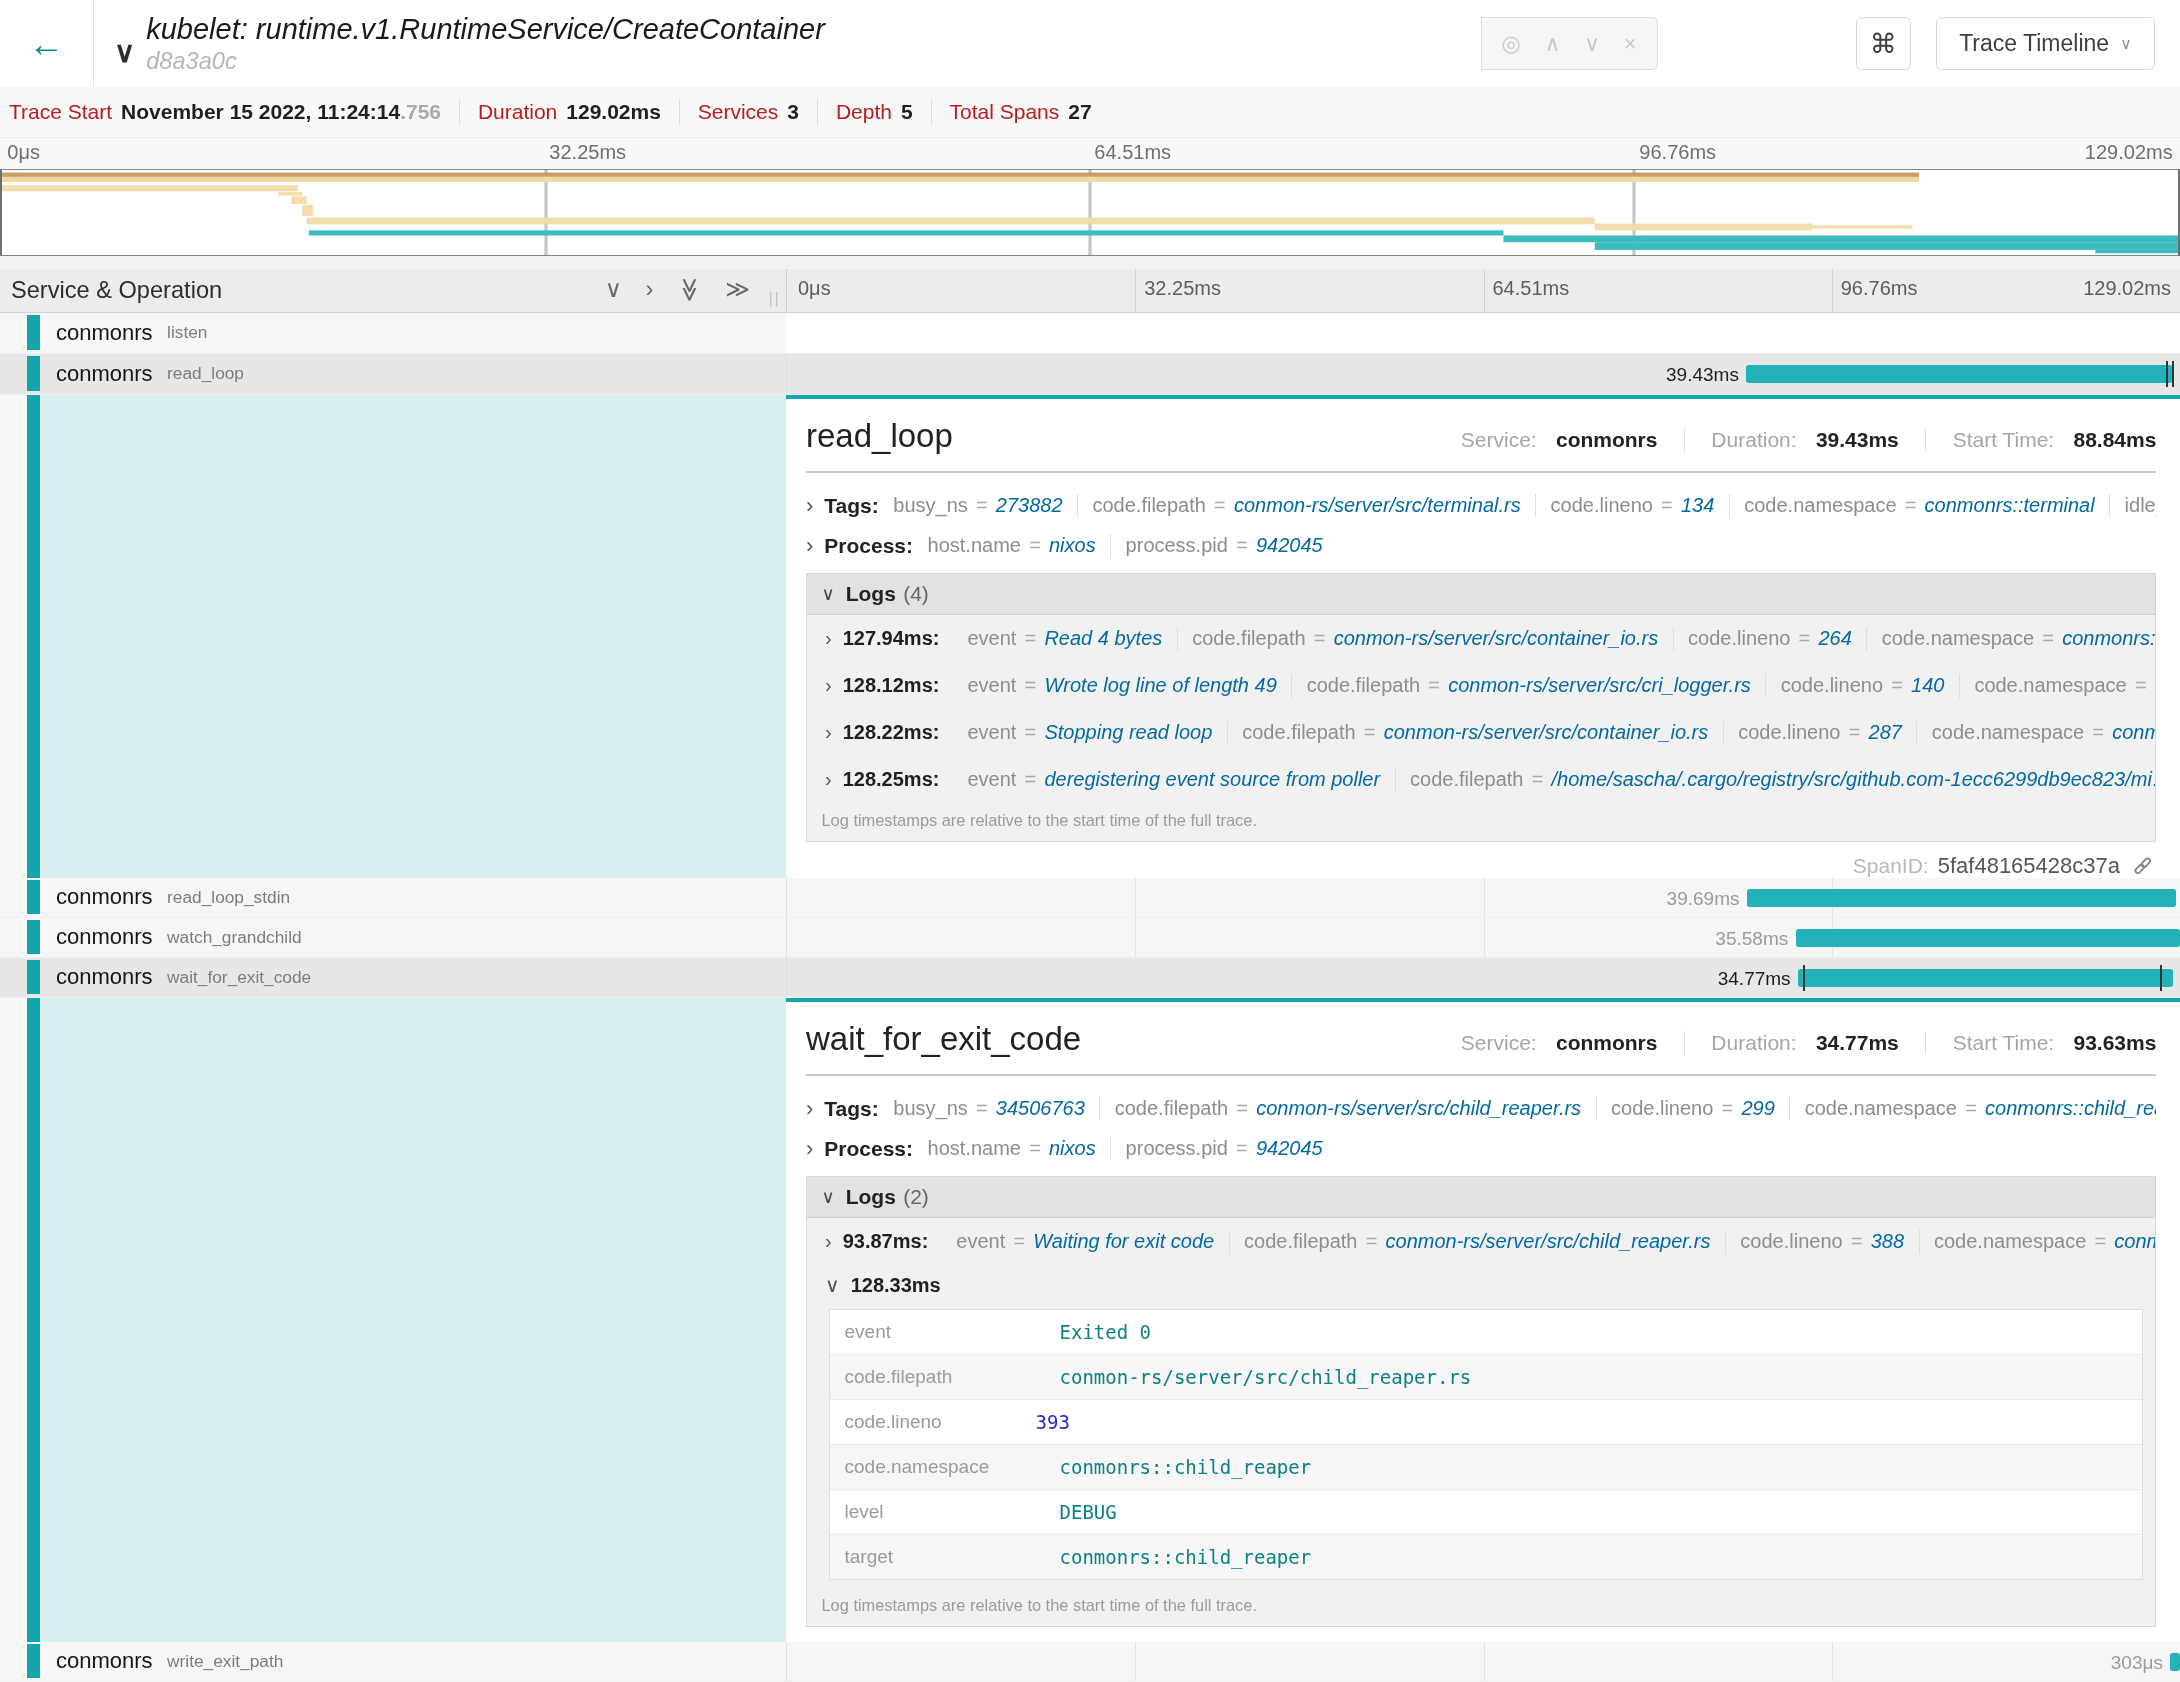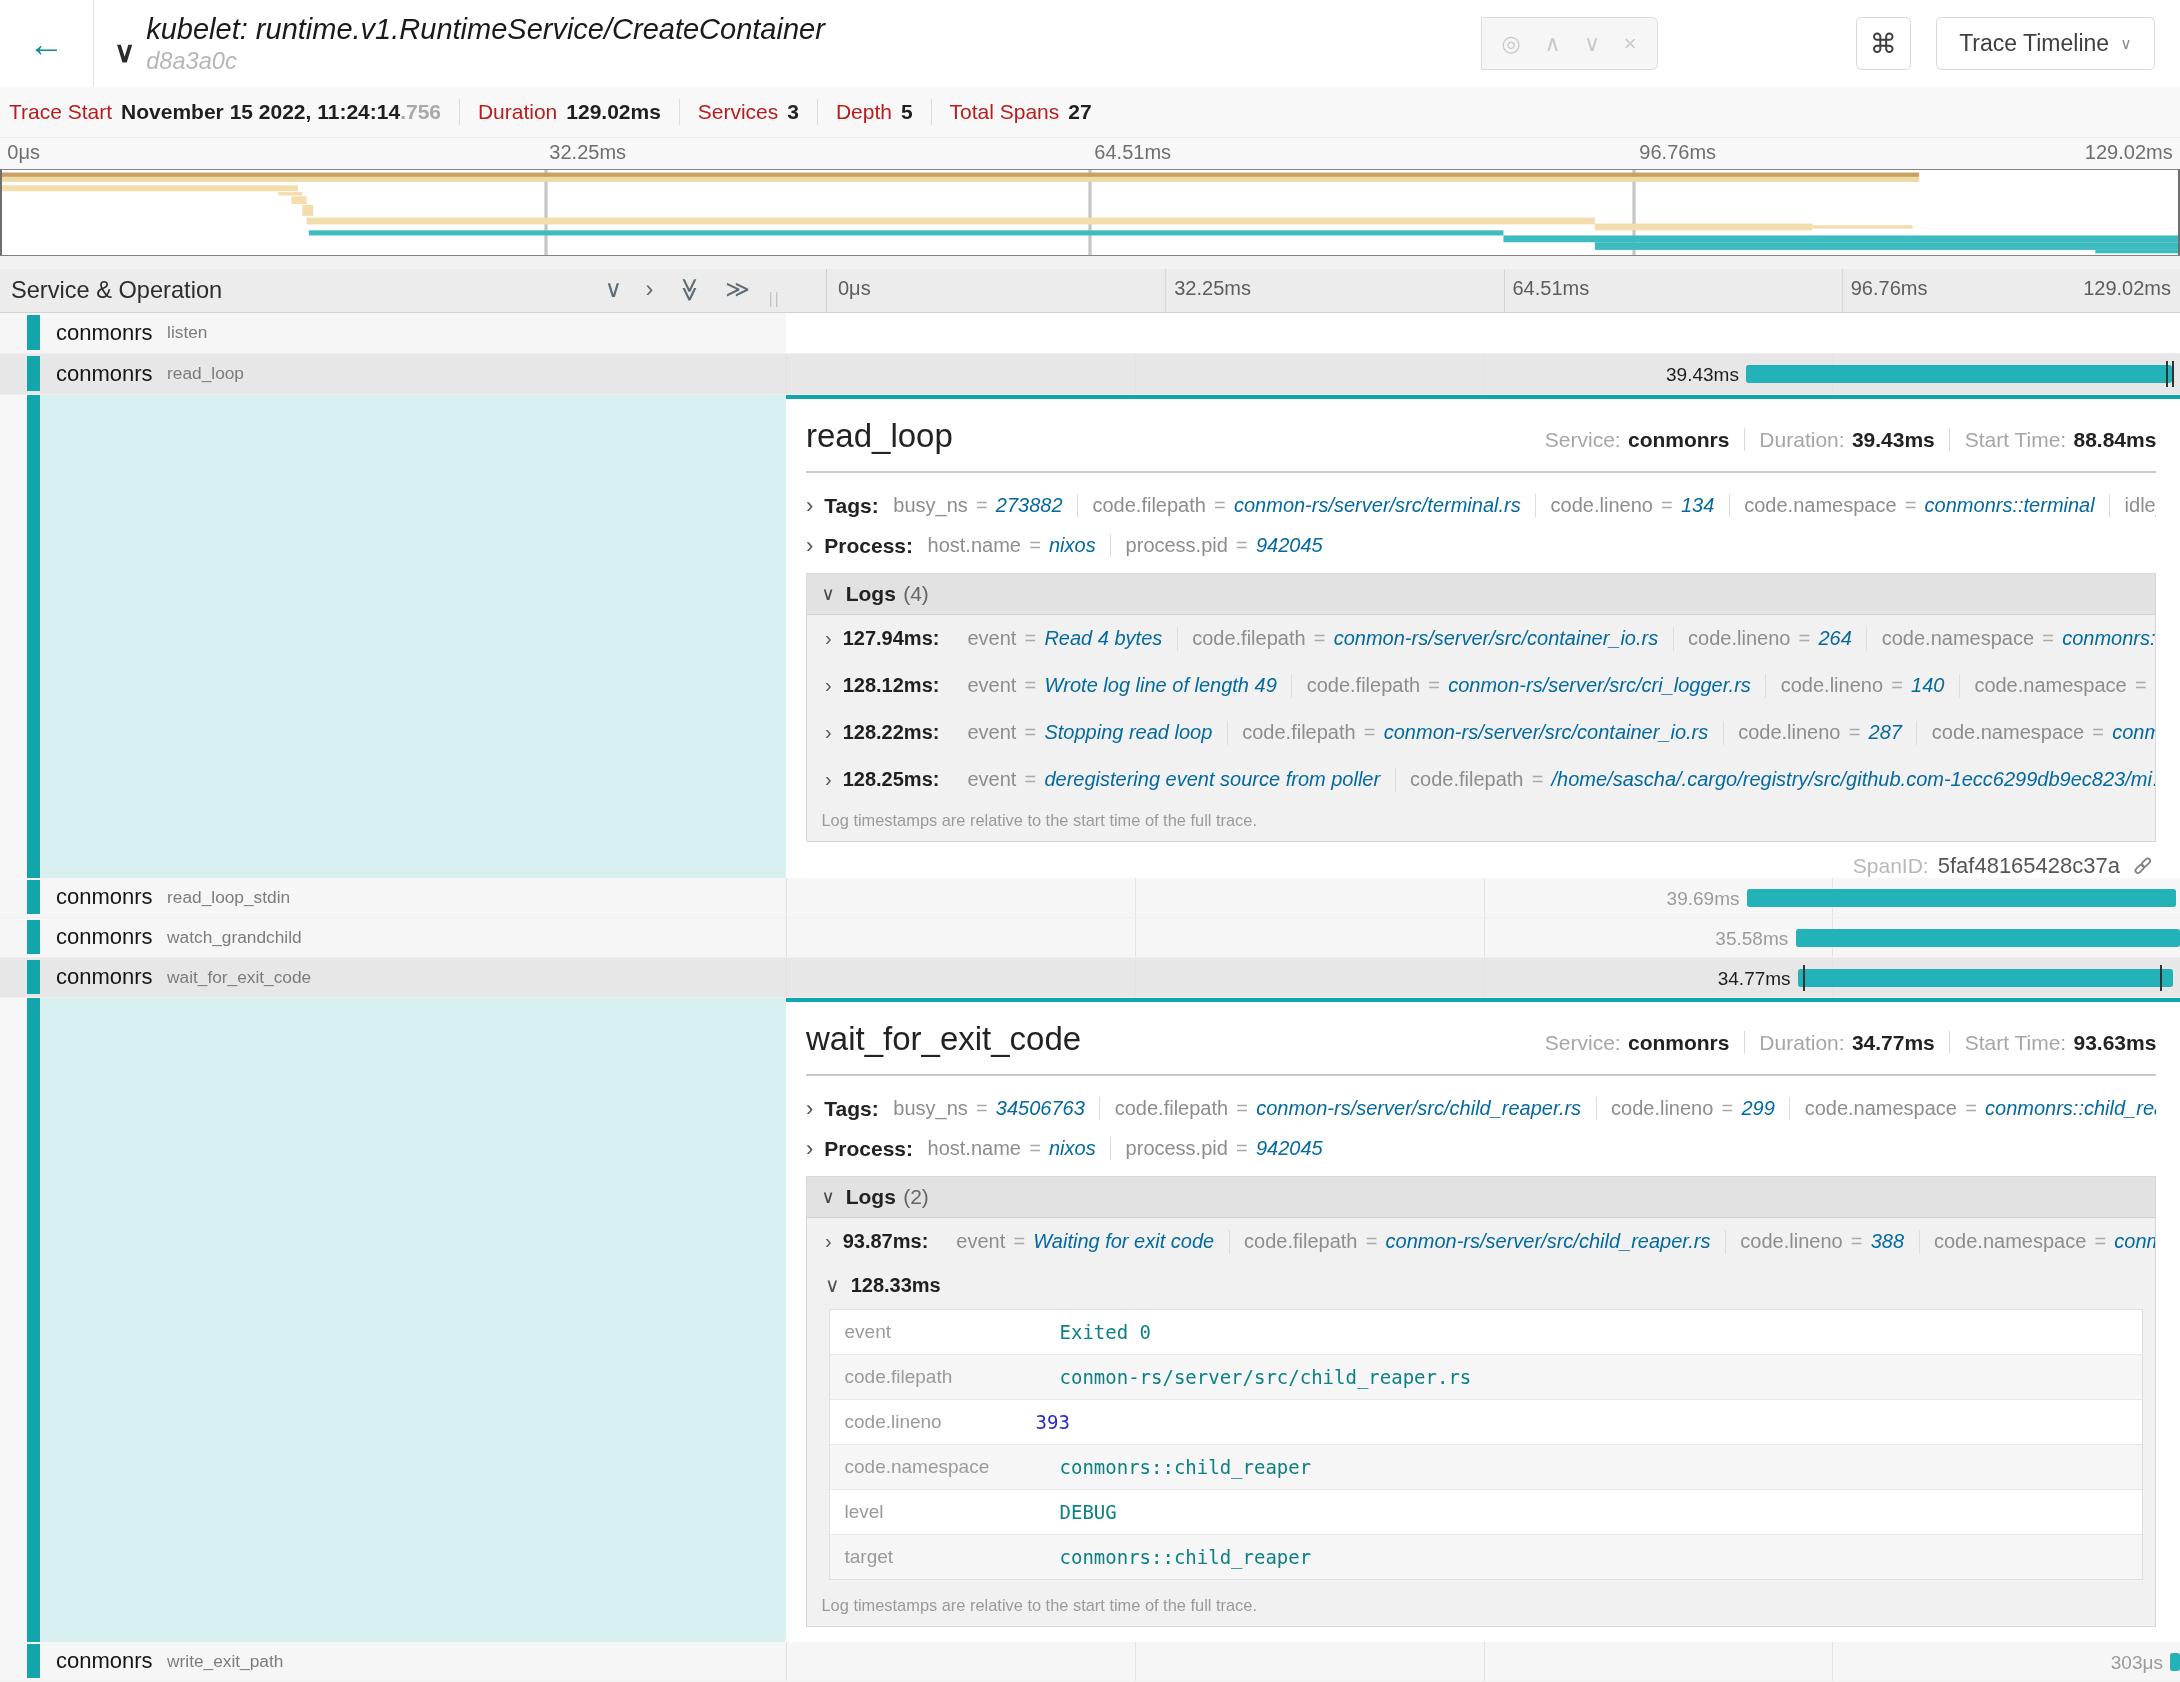--- a/index.html
+++ b/index.html
@@ -45,21 +45,21 @@
   .ruler .tick { position:absolute; top:2.7px; }
 
   
   .minimap { position:relative; height:87px; background:#fff; border-top:1.8px solid #848484;
              border-bottom:1.8px solid #848484; border-left:2.7px solid #6f6f6f; border-right:2.7px solid #6f6f6f;
              cursor:col-resize; }
   .minimap svg { display:block; width:100%; height:100%; }
   .mm-spacer { height:12.7px; background:#f2f2f2; }
 
   
-  .thead { height:44px; display:flex; background:#ececec; border-bottom:0.9px solid #d2d2d2;gap:40px; }
+  .thead { height:44px; display:flex; background:#ececec; border-bottom:0.9px solid #d2d2d2; }
   .th-name { width:786px; display:flex; align-items:center; padding-left:11px; position:relative; }
   .th-title { font-size:23.6px; color:#2d2d2d; }
   .th-icons { margin-left:auto; display:flex; align-items:center; gap:23.6px; padding-right:36px; }
   .th-icons span { color:#5f6b73; font-size:23.6px; cursor:pointer; line-height:1; }
   .rot90 { display:inline-block; transform:rotate(90deg); }
   .drag-handle { position:absolute; right:5.5px; bottom:3.6px; color:#c2c2c2; font-size:16.4px; letter-spacing:1.8px; cursor:ew-resize;}
   .th-track { flex:1; position:relative; border-left:0.9px solid #cfcfcf; font-size:20px; color:#5d5d5d; }
   .th-track .tick { position:absolute; top:8.2px; }
   .th-track .gl { position:absolute; top:0; bottom:0; width:0.9px; background:#d4d4d4; }
 
@@ -82,21 +82,21 @@
 
   
   .detail { display:flex; }
   .detail.d1 { height:483px; } .detail.d2 { height:644px; }
   .dind { width:786px; position:relative; background:#d8f0f0; }
   .dind::before { content:""; position:absolute; left:0; top:0; bottom:0; width:27px; background:#f7f7f7; }
   .dind::after { content:""; position:absolute; left:27px; top:0; bottom:0; width:12.7px; background:#12a5ac; }
   .dbody { flex:1; background:#fff; border-top:4.5px solid #0fa6ad; padding:18px 23.6px 0 20px; overflow:hidden; }
   .dtitle-row { display:flex; align-items:baseline; }
   .dtitle { font-size:33px; font-weight:400; color:#222; }
-  .dmeta { margin-left:auto; display:flex; align-items:center; font-size:21px; }
+  .dmeta { margin-left:auto; display:flex; align-items:center; font-size:21px;gap:12px; }
   .dmeta .ml { color:#a6a6a6; } .dmeta .mv { color:#222; font-weight:700; margin-left:7.3px; }
   .dmeta .msep { width:0.9px; height:23.6px; background:#dadada; margin:0 14.5px; }
   .ddivider { height:1.8px; background:#c9c9c9; margin:16.4px 0 12.7px 0; }
   .kvline { display:flex; align-items:center; height:40px; white-space:nowrap; overflow:hidden; }
   .kvline .chev { color:#555; font-size:22px; margin-right:11px; cursor:pointer; }
   .kvline .klab { font-size:21px; font-weight:700; color:#222; margin-right:14.5px; cursor:pointer; }
   .fld { display:inline-flex; align-items:center; font-size:20px; white-space:nowrap; }
   .fk { color:#8d8d8d; } .feq { color:#aaa; margin:0 8.2px; } .feq::before { content:"="; }
   .fv { color:#0369a1;font-style:italic; }
   .vsep { width:0.9px; height:23.6px; background:#ddd; margin:0 14.5px; flex:none; }

